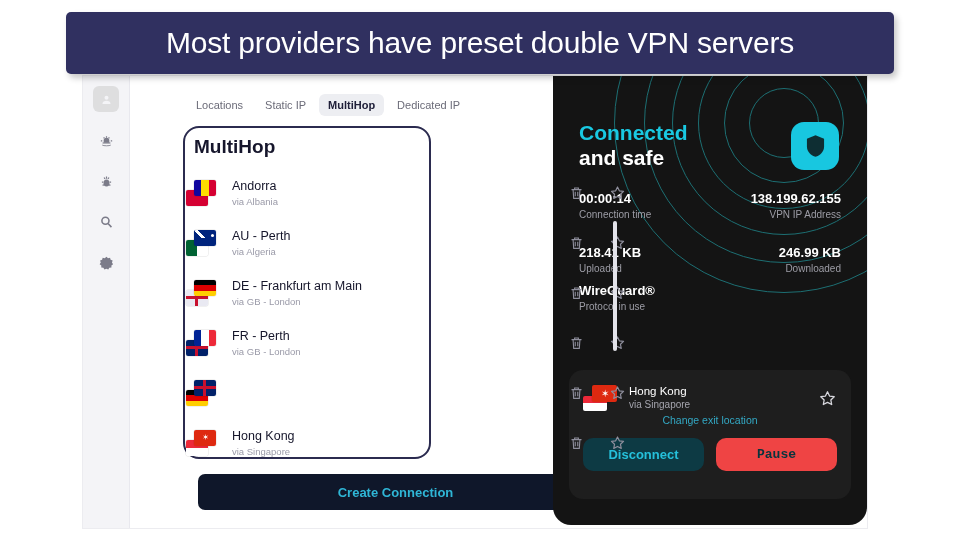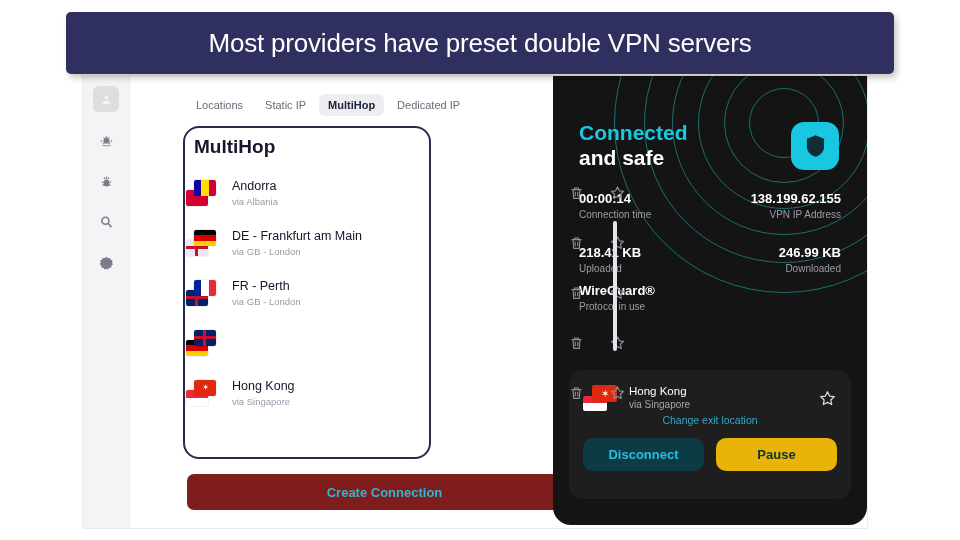--- a/index.html
+++ b/index.html
@@ -13,21 +13,21 @@
 
   
   .banner {
     position: absolute; left: 66px; top: 12px; width: 828px; height: 62px;
     background: #303060; border-radius: 5px;
     display: flex; align-items: center; justify-content: center;
     box-shadow: 3px 4px 6px rgba(0,0,0,0.22);
     z-index: 40;
   }
   .banner-text {
-    color: #ffffff; font-size: 26px; font-weight: 400; letter-spacing: -0.2px;
+    color: #ffffff; font-size: 30px; font-weight: 400; letter-spacing: -0.2px;
     white-space: nowrap;
   }
 
   
   .app {
     position: absolute; left: 83px; top: 76px; width: 784px; height: 452px;
     background: #ffffff;
     box-shadow: 0 0 0 1px #ececf0;
     overflow: hidden;
   }
@@ -94,22 +94,22 @@
   .act { width: 17px; height: 17px; display:flex; align-items:center; justify-content:center; }
 
   
   .scrollbar {
     position: absolute; left: 530px; top: 145px; width: 4px; height: 130px;
     background: #e3e3ea; border-radius: 2px; z-index: 7;
   }
 
   
   .create-btn {
-    position: absolute; left: 57px; top: 398px; width: 395px; height: 36px;
-    background: #7f1d1d; border-radius: 7px;
+    position: absolute; left: 68px; top: 398px; width: 395px; height: 36px;
+    background: #0f172a; border-radius: 7px;
     display: flex; align-items: center; justify-content: center;
     color: #2fb6d6; font-size: 13px; font-weight: 700;
   }
 
   
   .dark {
     position: absolute; left: 470px; top: -16px; width: 314px; height: 465px;
     background: #141414; border-radius: 0 0 18px 18px;
     overflow: hidden;
   }
@@ -153,21 +153,21 @@
   .change-link {
     text-align: center; color: #33a8c4; font-size: 10.5px; margin-top: 2px;
   }
   .conn-btns { display: flex; gap: 12px; margin-top: 12px; }
   .btn {
     flex: 1; height: 33px; border-radius: 10px;
     display: flex; align-items: center; justify-content: center;
     font-size: 13px; font-weight: 700;
   }
   .btn.disconnect { background: #0d3a44; color: #25c0db; }
-  .btn.pause { background: #eab308; color: #08343d; }
+  .btn.pause { background: #ef4444; color: #08343d; font-family: Liberation Mono, monospace; }
 
   .flag-stripe { position:absolute; left:0; top:0; width:100%; height:100%; }
 </style>
 </head>
 <body>
 
 <div id="root">
 
   <div class="banner">
     <div class="banner-text">Most providers have preset double VPN servers</div>
@@ -244,20 +244,48 @@
                 </svg>
             </div>
             <div class="act">
               <svg width="17" height="17" viewBox="0 0 24 24" fill="none" stroke="#8e8e9c" stroke-width="1.7" stroke-linejoin="round">
                   <path d="M12 3.5l2.6 5.4 5.9.8-4.3 4.1 1.1 5.8L12 16.9l-5.3 2.7 1.1-5.8L3.5 9.7l5.9-.8z"></path>
                 </svg>
             </div>
           </div>
         </div>
 
+        <div class="row">
+          <div class="flags">
+            <div class="flag back">
+              <div class="flag-stripe" style="background:linear-gradient(90deg,#006233 0 50%,#ffffff 50% 100%)"></div>
+            </div>
+            <div class="flag front">
+              <div class="flag-stripe" style="background:#00247d"></div>
+              <div style="position:absolute;left:0;top:0;width:11px;height:8px;background:linear-gradient(45deg,transparent 40%,#fff 40% 60%,transparent 60%),#00247d"></div>
+              <div style="position:absolute;right:2px;top:4px;width:3px;height:3px;background:#fff;border-radius:50%"></div>
+            </div>
+          </div>
+          <div class="row-txt">
+            <div class="row-name">AU - Perth</div>
+            <div class="row-sub">via Algeria</div>
+          </div>
+          <div class="row-actions">
+            <div class="act">
+              <svg width="15" height="15" viewBox="0 0 24 24" fill="none" stroke="#8e8e9c" stroke-width="1.8">
+                  <path d="M4 6.5h16M9 6.5V4h6v2.5M6.5 6.5l1 14h9l1-14M10 10v7M14 10v7"></path>
+                </svg>
+            </div>
+            <div class="act">
+              <svg width="17" height="17" viewBox="0 0 24 24" fill="none" stroke="#8e8e9c" stroke-width="1.7" stroke-linejoin="round">
+                  <path d="M12 3.5l2.6 5.4 5.9.8-4.3 4.1 1.1 5.8L12 16.9l-5.3 2.7 1.1-5.8L3.5 9.7l5.9-.8z"></path>
+                </svg>
+            </div>
+          </div>
+        </div>
 
         <div class="row">
           <div class="flags">
             <div class="flag back">
               <div class="flag-stripe" style="background:#e9e9f2"></div>
               <div style="position:absolute;left:0;top:6px;width:100%;height:3px;background:#c8102e"></div>
               <div style="position:absolute;left:9px;top:0;width:3px;height:100%;background:#c8102e"></div>
             </div>
             <div class="flag front">
               <div class="flag-stripe" style="background:linear-gradient(180deg,#000000 0 33%,#dd0000 33% 66%,#ffce00 66% 100%)"></div>

